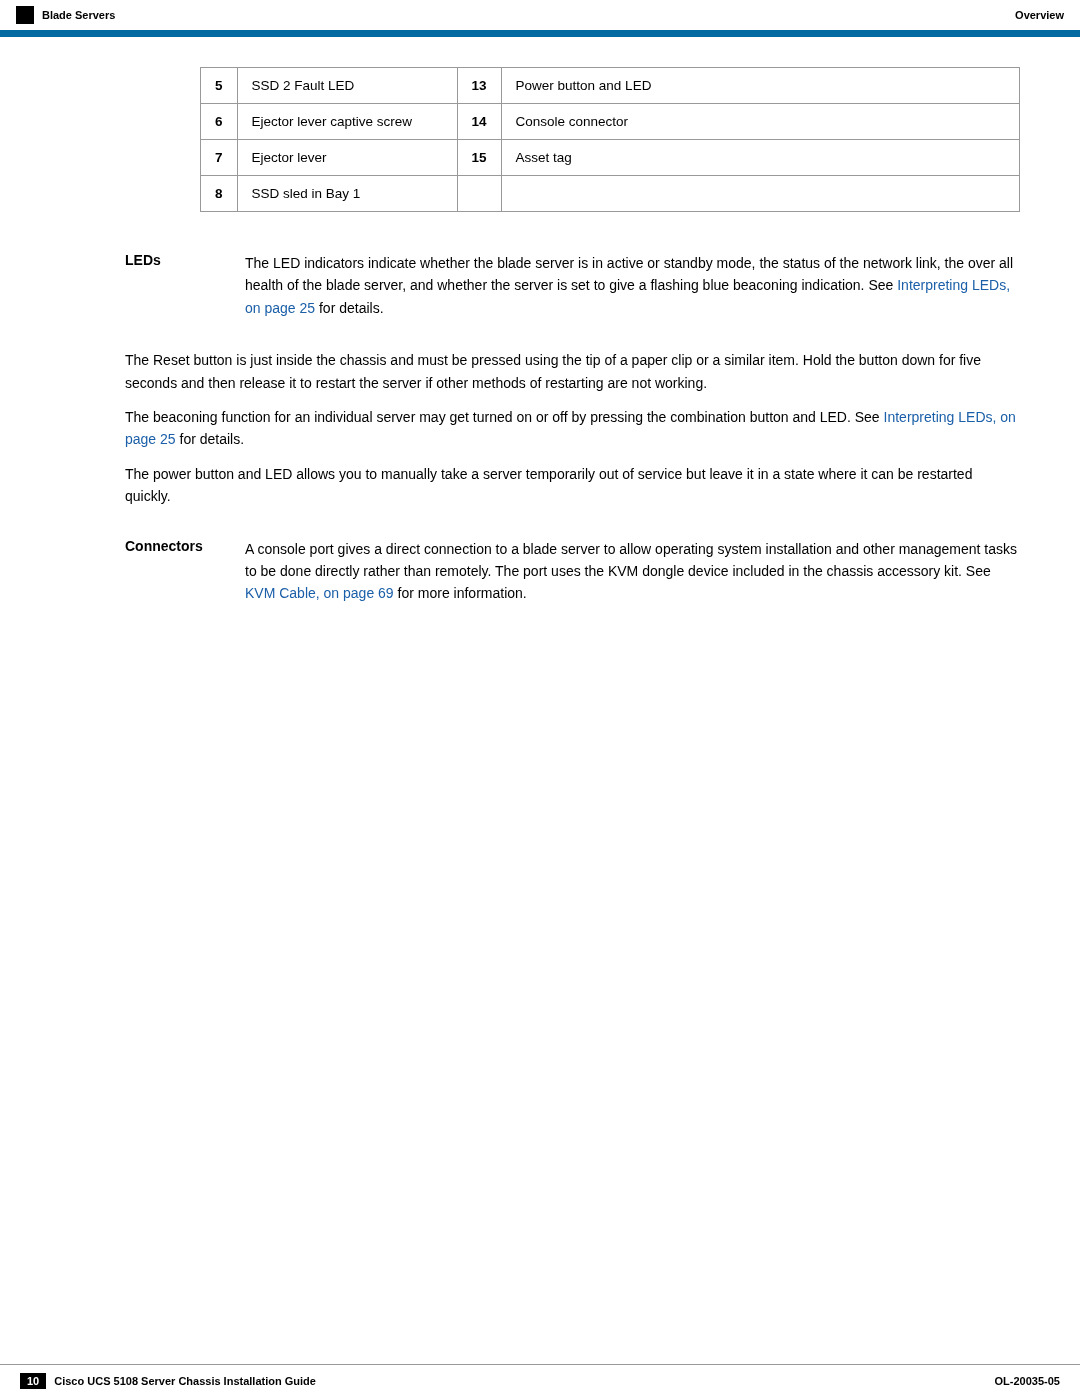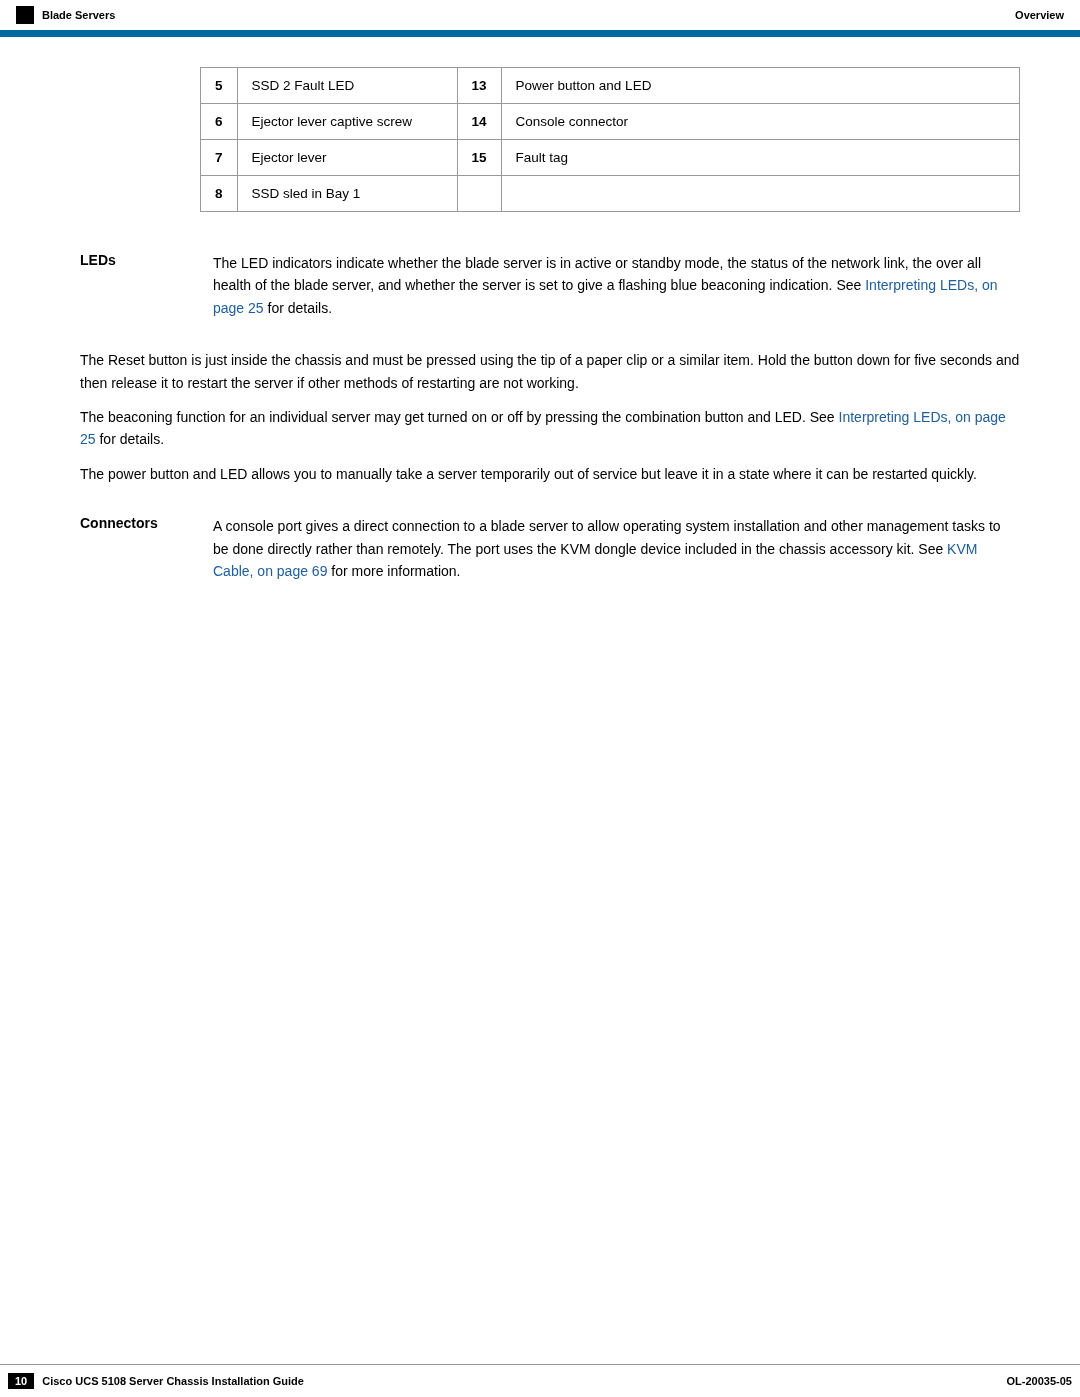--- a/index.html
+++ b/index.html
@@ -74,21 +74,22 @@
       font-weight: bold;
       text-align: right;
     }
     .component-table td.label-cell2 {
     }
 
     
     .section {
       margin-bottom: 30px;
       display: flex;
-      gap: 13px;
+      gap: 0;
+      margin-left: 45px;
     }
     .section-heading {
       font-size: 14px;
       font-weight: bold;
       min-width: 120px;
       padding-top: 0;
     }
     .section-body {
       flex: 1;
     }
@@ -108,21 +109,21 @@
     
     .footer-bar {
       position: absolute;
       bottom: 0;
       left: 0;
       right: 0;
       border-top: 1px solid #999;
       display: flex;
       justify-content: space-between;
       align-items: center;
-      padding: 8px 8px;
+      padding: 8px 20px;
       font-size: 11px;
     }
     .footer-left {
       display: flex;
       align-items: center;
       gap: 8px;
     }
     .footer-page-num {
       background: #000;
       color: #fff;
@@ -155,21 +156,21 @@
         <tr>
           <td class="num-cell">6</td>
           <td class="label-cell">Ejector lever captive screw</td>
           <td class="num-cell2">14</td>
           <td class="label-cell2">Console connector</td>
         </tr>
         <tr>
           <td class="num-cell">7</td>
           <td class="label-cell">Ejector lever</td>
           <td class="num-cell2">15</td>
-          <td class="label-cell2">Fault tag</td>
+          <td class="label-cell2">Asset tag</td>
         </tr>
         <tr>
           <td class="num-cell">8</td>
           <td class="label-cell">SSD sled in Bay 1</td>
           <td class="num-cell2"></td>
           <td class="label-cell2"></td>
         </tr>
       </tbody>
   </table>
 

